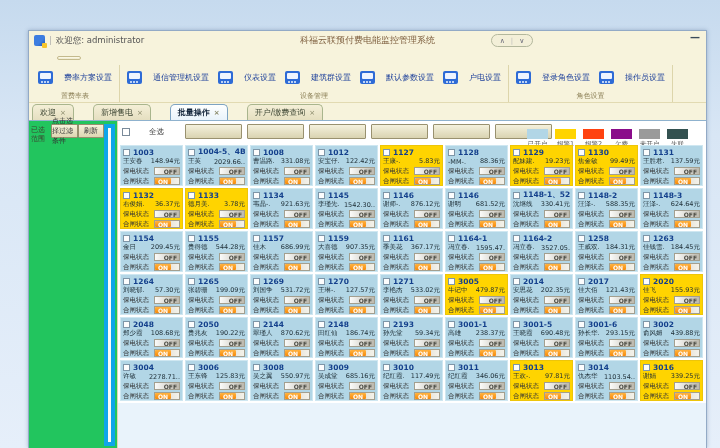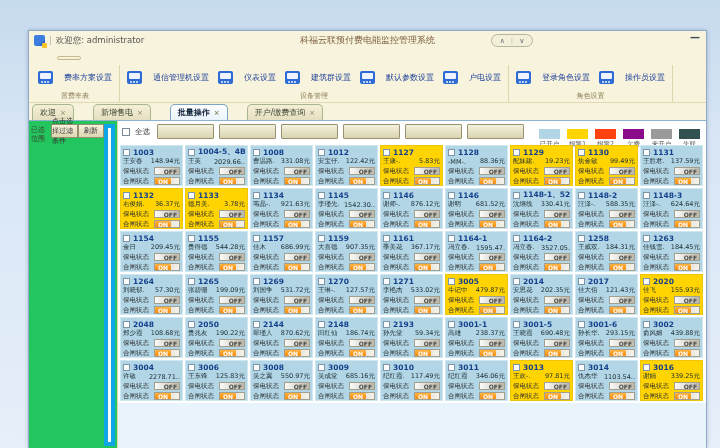--- a/index.html
+++ b/index.html
@@ -57,25 +57,25 @@
   .expander { width:7px; height:7px; flex:0 0 auto; background:#fff; border:1px solid #888; font-size:6px; line-height:5px; text-align:center; color:#444; }
   .folder { width:9px; height:7px; flex:0 0 auto; background:linear-gradient(#f6d576,#e8ab2e); border:1px solid #c08a1e; border-radius:1px; position:relative; }
   .folder::before { content:""; position:absolute; left:0; top:-2px; width:4px; height:2px; background:#e8ab2e; border:1px solid #c08a1e; border-bottom:none; border-radius:1px 1px 0 0; }
 
   
   .main { flex:1; background:#fff; display:flex; flex-direction:column; position:relative; }
   .topbars { position:relative; }
   .pagerow { height:15px; display:flex; align-items:center; gap:7px; padding-left:92px; font-size:8px; color:#333; white-space:nowrap; }
   .plink-prev { color:#9a9e52; }
   .plink-next { color:#2a9a86; text-decoration:underline; }
-  .toolrow { height:21px; display:flex; align-items:center; gap:5px; padding-left:4px; }
+  .toolrow { height:21px; display:flex; align-items:center; gap:19px; padding-left:4px; }
   .cb { width:8px; height:8px; background:#fff; border:1px solid #7a8a9a; flex:0 0 auto; }
   .cb-label { font-size:7.5px; color:#333; margin-right:2px; }
   .tool-btn { height:15px; min-width:57px; padding:0 5px; background:linear-gradient(#f4f1dd,#d9d3b1); border:1px solid #99916f; border-radius:1px; font-size:7.5px; color:#333; display:flex; align-items:center; justify-content:center; white-space:nowrap; }
-  .legend { position:absolute; right:6px; top:8px; display:flex; gap:7px;text-align:right; }
+  .legend { position:absolute; right:18px; top:8px; display:flex; gap:7px;text-align:right; }
   .legend-item { display:flex; flex-direction:column; align-items:center; gap:1px; }
   .swatch { width:21px; height:10px; }
   .legend-label { font-size:6.5px; color:#555; white-space:nowrap; }
 
   
   .grid { margin:3px 0 0 2px; display:grid; grid-template-columns:repeat(9,63px); gap:2px; align-content:start; background:#fff; width:583px;border-radius:30px; }
   .card { height:41px; padding:1px 2px; position:relative; }
   .card.s-open { background:#b2d6e6; border:1px solid #cfe7f1; }
   .card.s-alarm1 { background:#ffd400; border:1px solid #edc50a; }
   .card-head { display:flex; align-items:center; gap:3px; height:10px; }

